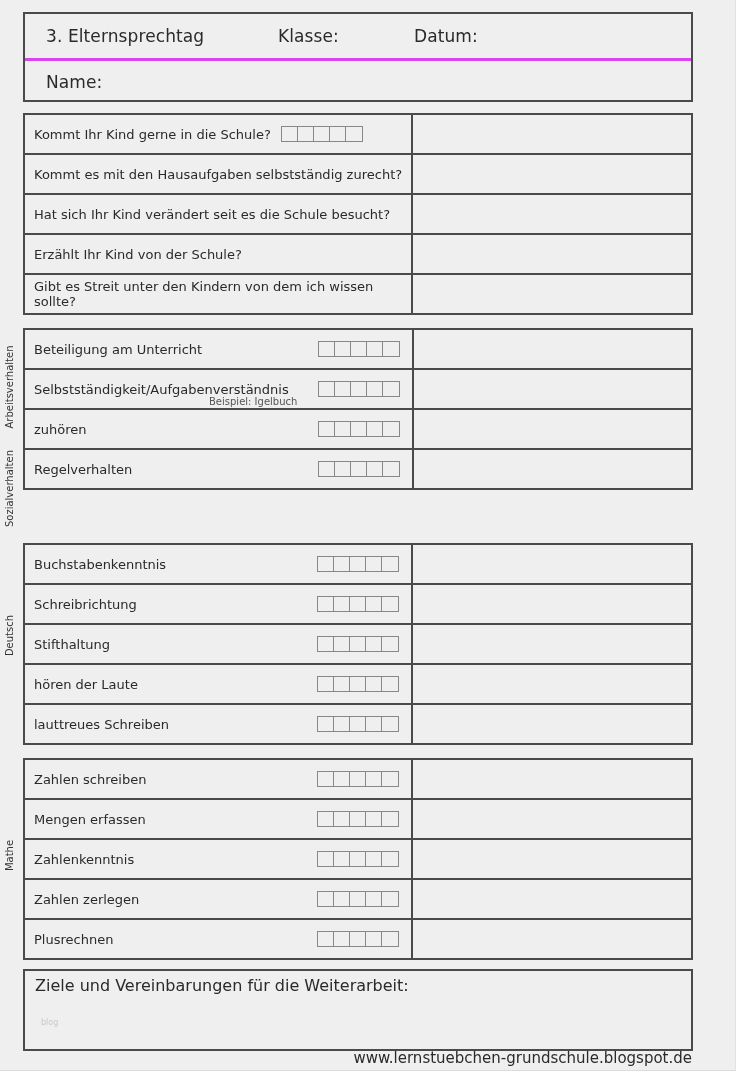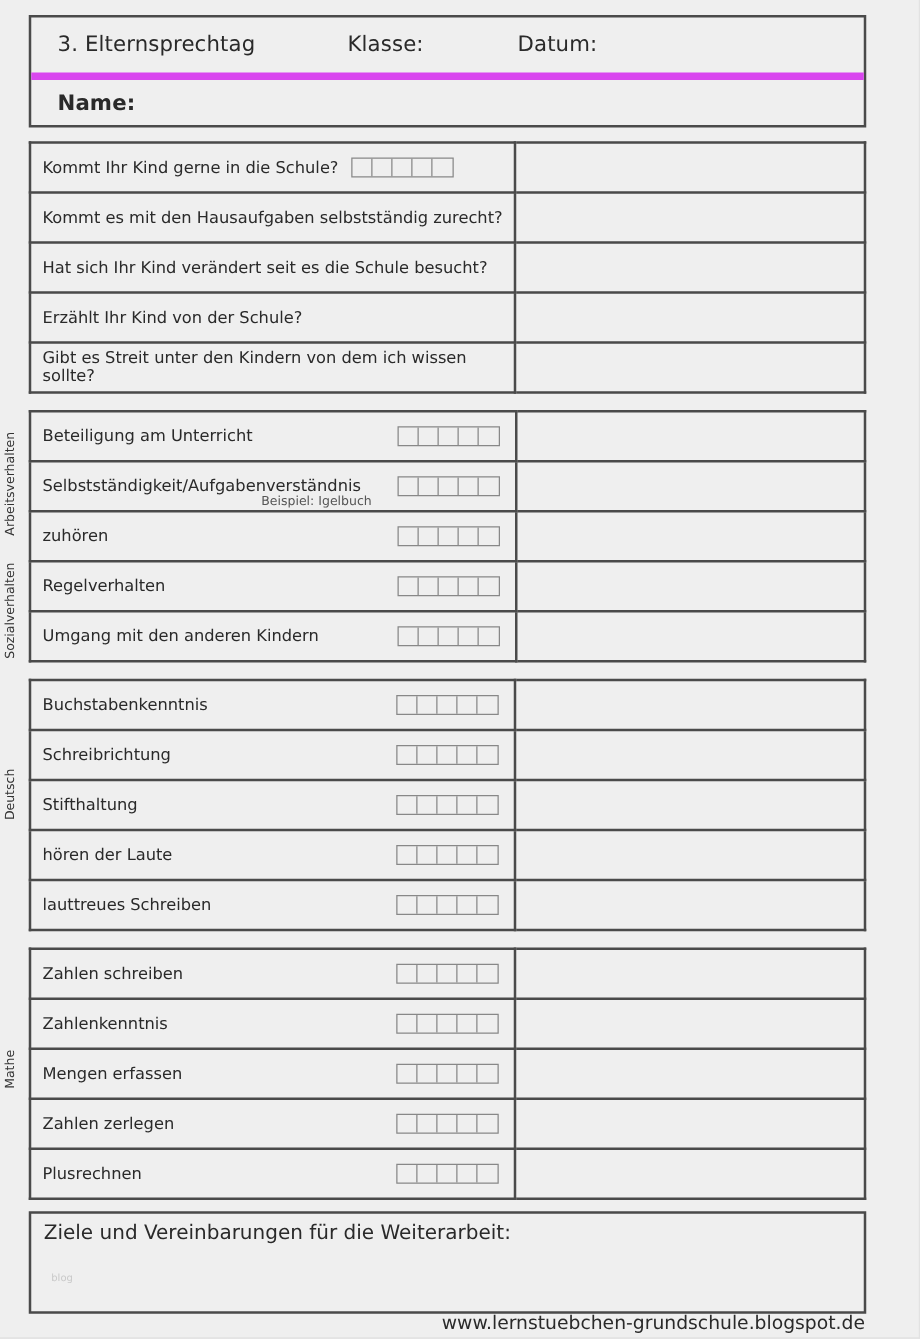--- a/index.html
+++ b/index.html
@@ -13,21 +13,21 @@
     position: relative; width: 736px; height: 1071px;
     background: #efefef;
     border-right: 1px solid #e2e2e2;
     border-bottom: 1px solid #dcdcdc;
   }
   .box { position: absolute; left: 23px; width: 670px; border: 2px solid #4a4a4a; }
 
   
   .header { top: 12px; height: 90px; }
   .header .row { height: 44px; display: flex; align-items: center; padding-left: 21px; font-size: 17px; letter-spacing: 0.1px; }
-  .header .row + .row { border-top: 6px solid #d946ef; font-weight: bold; }
+  .header .row + .row { border-top: 3px solid #d946ef; }
   .header .title { width: 232px; }
   .header .klasse { width: 136px; }
 
   
   table.grid { position: absolute; left: 23px; width: 670px; border-collapse: collapse; border: 2px solid #4a4a4a; }
   table.grid td { border: 2px solid #4a4a4a; height: 40px; vertical-align: middle; }
   table.grid td.label { width: 389px; padding-left: 9px; font-size: 13px; position: relative; margin-top: 19px; }
   table.grid td.answer { width: 281px; }
   .lbl-wrap { display: flex; align-items: center; justify-content: space-between; padding-right: 12px; }
   .cb { display: inline-flex; border: 1px solid #888; height: 16px; }
@@ -153,35 +153,20 @@
                 <span></span>
                 <span></span>
                 <span></span>
                 <span></span>
                 <span></span>
               </span>
             </div>
           </td>
       <td class="answer"></td>
     </tr>
-    <tr>
-      <td class="label">
-            <div class="lbl-wrap">
-              <span>Umgang mit den anderen Kindern</span>
-              <span class="cb">
-                <span></span>
-                <span></span>
-                <span></span>
-                <span></span>
-                <span></span>
-              </span>
-            </div>
-          </td>
-      <td class="answer"></td>
-    </tr>
   </tbody>
     </table>
 
   <div class="side" style="left:-21px; top:630px; width:60px;">Deutsch</div>
   <table class="grid" style="top:543px;">
     <tbody>
         <tr>
       <td class="label">
             <div class="lbl-wrap">
               <span>Buchstabenkenntnis</span>
@@ -273,36 +258,36 @@
                 <span></span>
                 <span></span>
               </span>
             </div>
           </td>
       <td class="answer"></td>
     </tr>
     <tr>
       <td class="label">
             <div class="lbl-wrap">
+              <span>Mengen erfassen</span>
+              <span class="cb">
+                <span></span>
+                <span></span>
+                <span></span>
+                <span></span>
+                <span></span>
+              </span>
+            </div>
+          </td>
+      <td class="answer"></td>
+    </tr>
+    <tr>
+      <td class="label">
+            <div class="lbl-wrap">
               <span>Zahlenkenntnis</span>
-              <span class="cb">
-                <span></span>
-                <span></span>
-                <span></span>
-                <span></span>
-                <span></span>
-              </span>
-            </div>
-          </td>
-      <td class="answer"></td>
-    </tr>
-    <tr>
-      <td class="label">
-            <div class="lbl-wrap">
-              <span>Mengen erfassen</span>
               <span class="cb">
                 <span></span>
                 <span></span>
                 <span></span>
                 <span></span>
                 <span></span>
               </span>
             </div>
           </td>
       <td class="answer"></td>

